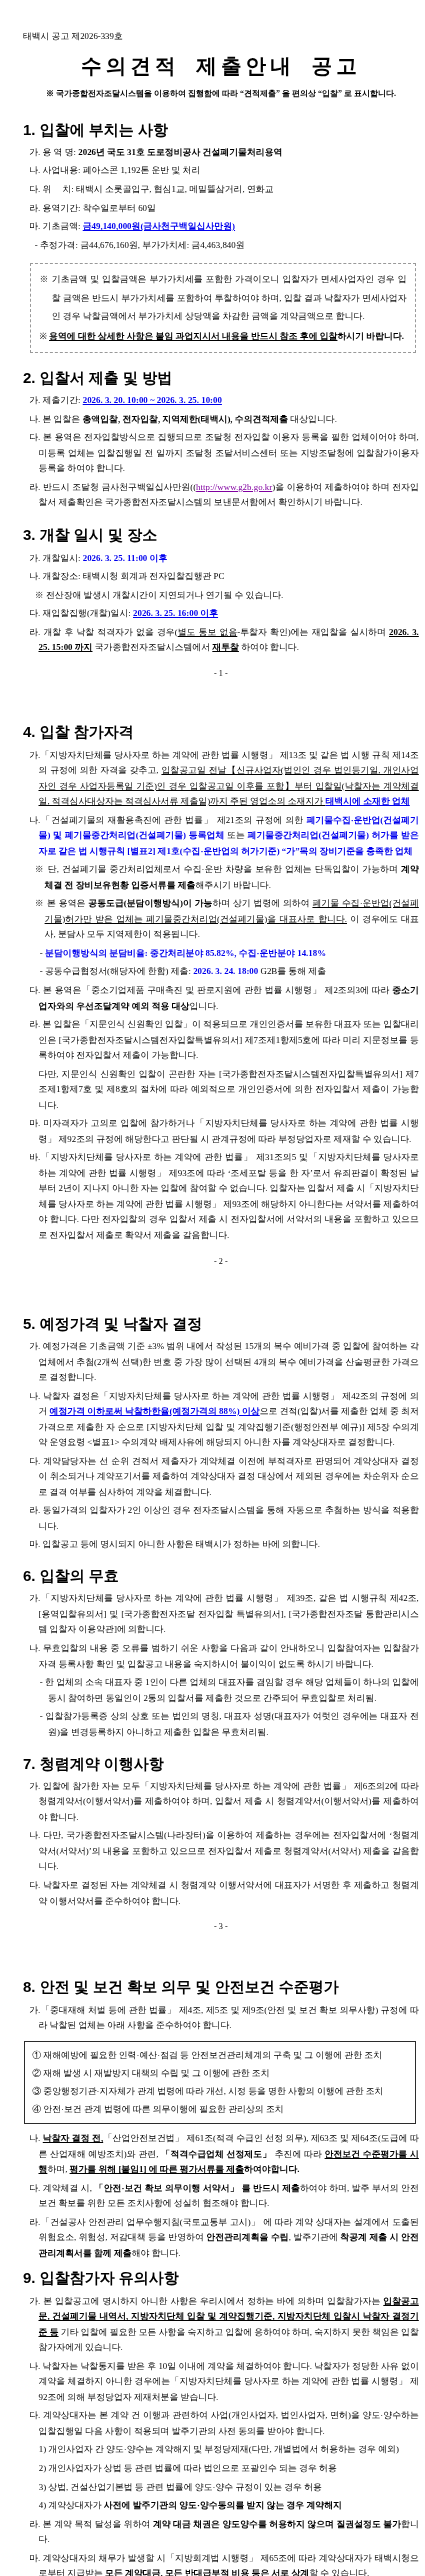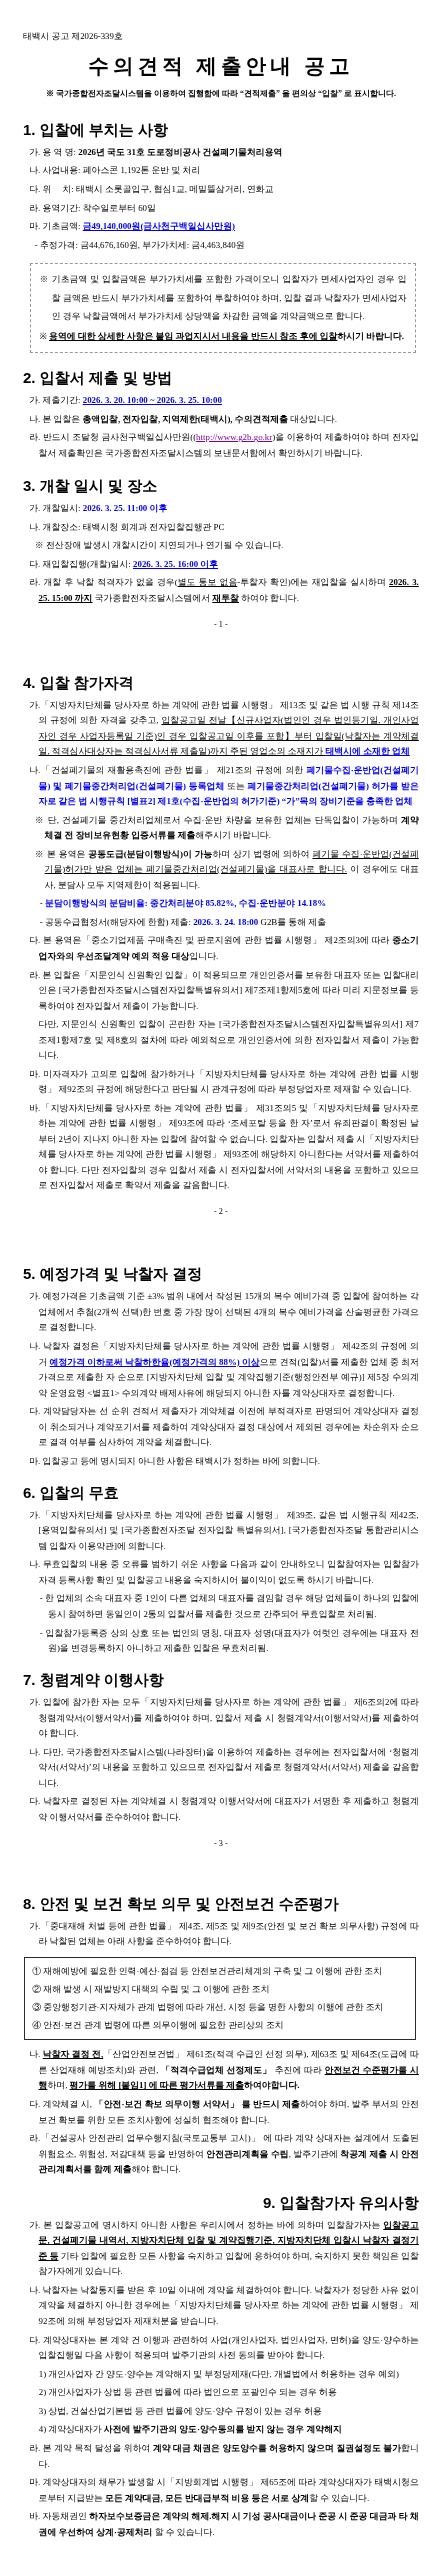--- a/index.html
+++ b/index.html
@@ -1,20 +1,20 @@
 <!DOCTYPE html>
 <html style="font-size:8.2px"><head>
 <meta charset="utf-8">
 <style>
   html,body{margin:0;padding:0;background:#ffffff;}
   #page{position:relative;width:426px;height:3611px;margin:0 auto;background:#fff;overflow:hidden;
         font-family:"Liberation Serif","DejaVu Serif",serif;color:#000;}
   .inner{padding:31px 7.2px 0 23px;}
   .docno{font-size:8.8px;}
-  .main-title{font-family:Liberation Serif, serif;font-size:20.6px;font-weight:bold;
+  .main-title{font-family:Liberation Mono, monospace;font-size:20.6px;font-weight:bold;
         text-align:center;letter-spacing:4.1px;margin-top:9.3px;}
   .note{font-size:8px;font-weight:bold;text-align:center;margin-top:7.7px;}
   .h{font-family:"Liberation Sans","DejaVu Sans",sans-serif;font-size:15px;font-weight:bold;margin:16.5px 0 5.2px;}
   .p{font-size:8.9px;line-height:15.5px;text-align:justify;margin:3.1px 0;}
   .item{padding-left:15.5px;text-indent:-9.3px;}
   .cont{padding-left:15.5px;text-indent:0;}
   .sub{padding-left:21.6px;text-indent:-9.8px;}
   .dash{padding-left:25px;text-indent:-8.2px;}
   .num{padding-left:25px;text-indent:-9.3px;}
   .b{font-weight:bold;}
@@ -42,20 +42,21 @@
       <div class="p item"><span>라. 용역기간: 착수일로부터 60일</span></div>
       <div class="p item"><span>마. 기초금액: </span><span class="b u blue">금49,140,000원(금사천구백일십사만원)</span></div>
       <div class="p sub"><span>- 추정가격: 금44,676,160원, 부가가치세: 금4,463,840원</span></div>
       <div class="dashedbox">
         <div class="p"><span>※ 기초금액 및 입찰금액은 부가가치세를 포함한 가격이오니 입찰자가 면세사업자인 경우 입찰 금액은 반드시 부가가치세를 포함하여 투찰하여야 하며, 입찰 결과 낙찰자가 면세사업자인 경우 낙찰금액에서 부가가치세 상당액을 차감한 금액을 계약금액으로 합니다.</span></div>
         <div class="p"><span>※ </span><span class="b u">용역에 대한 상세한 사항은 붙임 과업지시서 내용을 반드시 참조 후에 입찰</span><span class="b">하시기 바랍니다.</span></div>
       </div>
       <div class="h" style="margin-top: 15.5px;"><span>2. 입찰서 제출 및 방법</span></div>
       <div class="p item"><span>가. 제출기간: </span><span class="b u blue">2026. 3. 20. 10:00 ~ 2026. 3. 25. 10:00</span></div>
       <div class="p item"><span>나. 본 입찰은 </span><span class="b">총액입찰, 전자입찰, 지역제한(태백시), 수의견적제출</span><span> 대상입니다.</span></div>
+      <div class="p item"><span>다. 본 용역은 전자입찰방식으로 집행되므로 조달청 전자입찰 이용자 등록을 필한 업체이어야 하며, 미등록 업체는 입찰집행일 전 일까지 조달청 조달서비스센터 또는 지방조달청에 입찰참가이용자 등록을 하여야 합니다.</span></div>
       <div class="p item"><span>라. 반드시 조달청 금사천구백일십사만원((</span><span class="u purple">http://www.g2b.go.kr</span><span>)을 이용하여 제출하여야 하며 전자입찰서 제출확인은 국가종합전자조달시스템의 보낸문서함에서 확인하시기 바랍니다.</span></div>
       <div class="h" style="margin-top: 15.5px;"><span>3. 개찰 일시 및 장소</span></div>
       <div class="p item"><span>가. 개찰일시: </span><span class="b blue">2026. 3. 25. 11:00 이후</span></div>
       <div class="p item"><span>나. 개찰장소: 태백시청 회계과 전자입찰집행관 PC</span></div>
       <div class="p sub"><span>※ 전산장애 발생시 개찰시간이 지연되거나 연기될 수 있습니다.</span></div>
       <div class="p item"><span>다. 재입찰집행(개찰)일시: </span><span class="b u blue">2026. 3. 25. 16:00 이후</span></div>
       <div class="p item"><span>라. 개찰 후 낙찰 적격자가 없을 경우(</span><span class="u">별도 통보 없음</span><span>-투찰자 확인)에는 재입찰을 실시하며 </span><span class="b u">2026. 3. 25. 15:00 까지</span><span> 국가종합전자조달시스템에서 </span><span class="b u">재투찰</span><span> 하여야 합니다.</span></div>
       <div class="page-num"><span>- 1 -</span></div>
       <div style="height: 45px;"></div>
       <div class="h" style="margin-top: 0px;"><span>4. 입찰 참가자격</span></div>
@@ -69,20 +70,21 @@
       <div class="p item"><span>라. 본 입찰은「지문인식 신원확인 입찰」이 적용되므로 개인인증서를 보유한 대표자 또는 입찰대리인은 [국가종합전자조달시스템전자입찰특별유의서] 제7조제1항제5호에 따라 미리 지문정보를 등록하여야 전자입찰서 제출이 가능합니다.</span></div>
       <div class="p cont"><span>다만, 지문인식 신원확인 입찰이 곤란한 자는 [국가종합전자조달시스템전자입찰특별유의서] 제7조제1항제7호 및 제8호의 절차에 따라 예외적으로 개인인증서에 의한 전자입찰서 제출이 가능합니다.</span></div>
       <div class="p item"><span>마. 미자격자가 고의로 입찰에 참가하거나「지방자치단체를 당사자로 하는 계약에 관한 법률 시행령」 제92조의 규정에 해당한다고 판단될 시 관계규정에 따라 부정당업자로 제재할 수 있습니다.</span></div>
       <div class="p item"><span>바.「지방자치단체를 당사자로 하는 계약에 관한 법률」 제31조의5 및「지방자치단체를 당사자로 하는 계약에 관한 법률 시행령」 제93조에 따라 ‘조세포탈 등을 한 자’로서 유죄판결이 확정된 날부터 2년이 지나지 아니한 자는 입찰에 참여할 수 없습니다. 입찰자는 입찰서 제출 시「지방자치단체를 당사자로 하는 계약에 관한 법률 시행령」 제93조에 해당하지 아니한다는 서약서를 제출하여야 합니다. 다만 전자입찰의 경우 입찰서 제출 시 전자입찰서에 서약서의 내용을 포함하고 있으므로 전자입찰서 제출로 확약서 제출을 갈음합니다.</span></div>
       <div class="page-num"><span>- 2 -</span></div>
       <div style="height: 49px;"></div>
       <div class="h" style="margin-top: 0px;"><span>5. 예정가격 및 낙찰자 결정</span></div>
       <div class="p item"><span>가. 예정가격은 기초금액 기준 ±3% 범위 내에서 작성된 15개의 복수 예비가격 중 입찰에 참여하는 각 업체에서 추첨(2개씩 선택)한 번호 중 가장 많이 선택된 4개의 복수 예비가격을 산술평균한 가격으로 결정합니다.</span></div>
       <div class="p item"><span>나. 낙찰자 결정은「지방자치단체를 당사자로 하는 계약에 관한 법률 시행령」 제42조의 규정에 의거 </span><span class="b u blue">예정가격 이하로써 낙찰하한율(예정가격의 88%) 이상</span><span>으로 견적(입찰)서를 제출한 업체 중 최저가격으로 제출한 자 순으로 [지방자치단체 입찰 및 계약집행기준(행정안전부 예규)] 제5장 수의계약 운영요령 &lt;별표1&gt; 수의계약 배제사유에 해당되지 아니한 자를 계약상대자로 결정합니다.</span></div>
       <div class="p item"><span>다. 계약담당자는 선 순위 견적서 제출자가 계약체결 이전에 부적격자로 판명되어 계약상대자 결정이 취소되거나 계약포기서를 제출하여 계약상대자 결정 대상에서 제외된 경우에는 차순위자 순으로 결격 여부를 심사하여 계약을 체결합니다.</span></div>
+      <div class="p item"><span>라. 동일가격의 입찰자가 2인 이상인 경우 전자조달시스템을 통해 자동으로 추첨하는 방식을 적용합니다.</span></div>
       <div class="p item"><span>마. 입찰공고 등에 명시되지 아니한 사항은 태백시가 정하는 바에 의합니다.</span></div>
       <div class="h" style="margin-top: 14.4px;"><span>6. 입찰의 무효</span></div>
       <div class="p item"><span>가.「지방자치단체를 당사자로 하는 계약에 관한 법률 시행령」 제39조, 같은 법 시행규칙 제42조, [용역입찰유의서] 및 [국가종합전자조달 전자입찰 특별유의서], [국가종합전자조달 통합관리시스템 입찰자 이용약관]에 의합니다.</span></div>
       <div class="p item"><span>나. 무효입찰의 내용 중 오류를 범하기 쉬운 사항을 다음과 같이 안내하오니 입찰참여자는 입찰참가자격 등록사항 확인 및 입찰공고 내용을 숙지하시어 불이익이 없도록 하시기 바랍니다.</span></div>
       <div class="p dash"><span>- 한 업체의 소속 대표자 중 1인이 다른 업체의 대표자를 겸임할 경우 해당 업체들이 하나의 입찰에 동시 참여하면 동일인이 2통의 입찰서를 제출한 것으로 간주되어 무효입찰로 처리됨.</span></div>
       <div class="p dash"><span>- 입찰참가등록증 상의 상호 또는 법인의 명칭, 대표자 성명(대표자가 여럿인 경우에는 대표자 전원)을 변경등록하지 아니하고 제출한 입찰은 무효처리됨.</span></div>
       <div class="h" style="margin-top: 14.4px;"><span>7. 청렴계약 이행사항</span></div>
       <div class="p item"><span>가. 입찰에 참가한 자는 모두「지방자치단체를 당사자로 하는 계약에 관한 법률」 제6조의2에 따라 청렴계약서(이행서약서)를 제출하여야 하며, 입찰서 제출 시 청렴계약서(이행서약서)를 제출하여야 합니다.</span></div>
       <div class="p item"><span>나. 다만, 국가종합전자조달시스템(나라장터)을 이용하여 제출하는 경우에는 전자입찰서에 ‘청렴계약서(서약서)’의 내용을 포함하고 있으므로 전자입찰서 제출로 청렴계약서(서약서) 제출을 갈음합니다.</span></div>
       <div class="p item"><span>다. 낙찰자로 결정된 자는 계약체결 시 청렴계약 이행서약서에 대표자가 서명한 후 제출하고 청렴계약 이행서약서를 준수하여야 합니다.</span></div>
@@ -92,21 +94,21 @@
       <div class="p item"><span>가.「중대재해 처벌 등에 관한 법률」 제4조, 제5조 및 제9조(안전 및 보건 확보 의무사항) 규정에 따라 낙찰된 업체는 아래 사항을 준수하여야 합니다.</span></div>
       <div class="solidbox">
         <div class="p"><span>① 재해예방에 필요한 인력·예산·점검 등 안전보건관리체계의 구축 및 그 이행에 관한 조치</span></div>
         <div class="p"><span>② 재해 발생 시 재발방지 대책의 수립 및 그 이행에 관한 조치</span></div>
         <div class="p"><span>③ 중앙행정기관·지자체가 관계 법령에 따라 개선, 시정 등을 명한 사항의 이행에 관한 조치</span></div>
         <div class="p"><span>④ 안전·보건 관계 법령에 따른 의무이행에 필요한 관리상의 조치</span></div>
       </div>
       <div class="p item"><span>나. </span><span class="b u">낙찰자 결정 전,</span><span>「산업안전보건법」 제61조(적격 수급인 선정 의무), 제63조 및 제64조(도급에 따른 산업재해 예방조치)와 관련, </span><span class="b">「적격수급업체 선정제도」</span><span> 추진에 따라 </span><span class="b u">안전보건 수준평가를 시행</span><span>하며, </span><span class="b u">평가를 위해 [붙임1] 에 따른 평가서류를  제출</span><span class="b">하여야합니다.</span></div>
       <div class="p item"><span>다. 계약체결 시, </span><span class="b">「안전·보건 확보 의무이행 서약서」 를 반드시 제출</span><span>하여야 하며, 발주 부서의 안전보건 확보를 위한 모든 조치사항에 성실히 협조해야 합니다.</span></div>
       <div class="p item"><span>라.「건설공사 안전관리 업무수행지침(국토교통부 고시)」 에 따라 계약 상대자는 설계에서 도출된 위험요소, 위험성, 저감대책 등을 반영하여 </span><span class="b">안전관리계획을 수립</span><span>, 발주기관에 </span><span class="b">착공계 제출 시 안전관리계획서를 함께 제출</span><span>해야 합니다.</span></div>
-      <div class="h" style="margin-top: 16px; text-align: right;"><span>9. 입찰참가자 유의사항</span></div>
+      <div class="h" style="margin-top: 8px;"><span>9. 입찰참가자 유의사항</span></div>
       <div class="p item"><span>가. 본 입찰공고에 명시하지 아니한 사항은 우리시에서 정하는 바에 의하며 입찰참가자는 </span><span class="b u">입찰공고문, 건설폐기물 내역서, 지방자치단체 입찰 및 계약집행기준, 지방자치단체 입찰시 낙찰자 결정기준 등</span><span> 기타 입찰에 필요한 모든 사항을 숙지하고 입찰에 응하여야 하며, 숙지하지 못한 책임은 입찰참가자에게 있습니다.</span></div>
       <div class="p item"><span>나. 낙찰자는 낙찰통지를 받은 후 10일 이내에 계약을 체결하여야 합니다. 낙찰자가 정당한 사유 없이 계약을 체결하지 아니한 경우에는「지방자치단체를 당사자로 하는 계약에 관한 법률 시행령」 제92조에 의해 부정당업자 제재처분을 받습니다.</span></div>
       <div class="p item"><span>다. 계약상대자는 본 계약 건 이행과 관련하여 사업(개인사업자, 법인사업자, 면허)을 양도·양수하는 입찰집행일 다음 사항이 적용되며 발주기관의 사전 동의를 받아야 합니다.</span></div>
       <div class="p num"><span>1) 개인사업자 간 양도·양수는 계약해지 및 부정당제재(다만, 개별법에서 허용하는 경우 예외)</span></div>
       <div class="p num"><span>2) 개인사업자가 상법 등 관련 법률에 따라 법인으로 포괄인수 되는 경우 허용</span></div>
       <div class="p num"><span>3) 상법, 건설산업기본법 등 관련 법률에 양도·양수 규정이 있는 경우 허용</span></div>
       <div class="p num"><span>4) 계약상대자가 </span><span class="b">사전에 발주기관의 양도·양수동의를 받지 않는 경우 계약해지</span></div>
       <div class="p item"><span>라. 본 계약 목적 달성을 위하여 </span><span class="b">계약 대금 채권은 양도양수를 허용하지 않으며 질권설정도 불가</span><span>합니다.</span></div>
       <div class="p item"><span>마. 계약상대자의 채무가 발생할 시「지방회계법 시행령」 제65조에 따라 계약상대자가 태백시청으로부터 지급받는 </span><span class="b">모든 계약대금, 모든 반대급부적 비용 등은 서로 상계</span><span>할 수 있습니다.</span></div>
       <div class="p item"><span>바. 자동채권인 </span><span class="b">하자보수보증금은 계약의 해제.해지 시 기성 공사대금이나 준공 시 준공 대금과 타 채권에 우선하여 상계·공제처리</span><span> 할 수 있습니다.</span></div>

